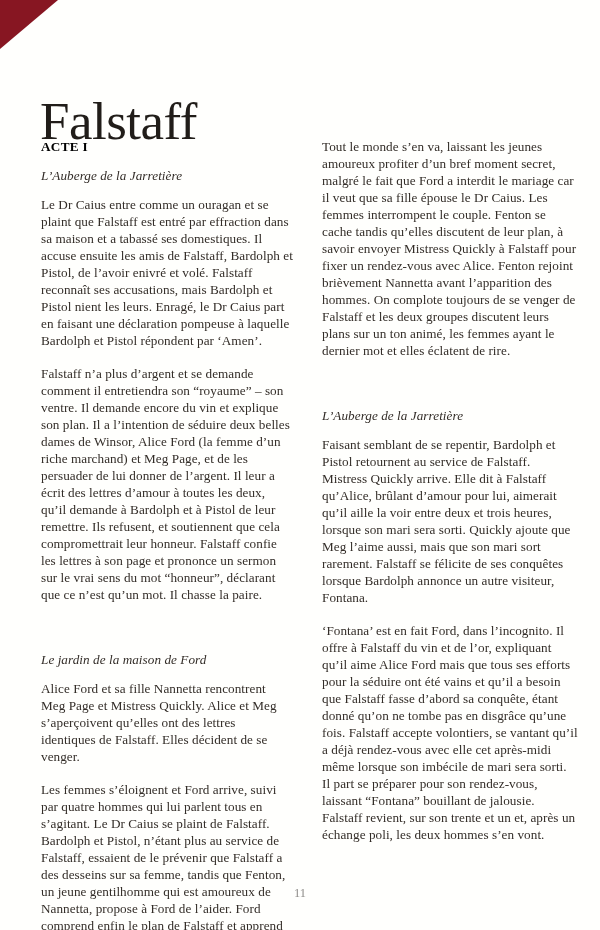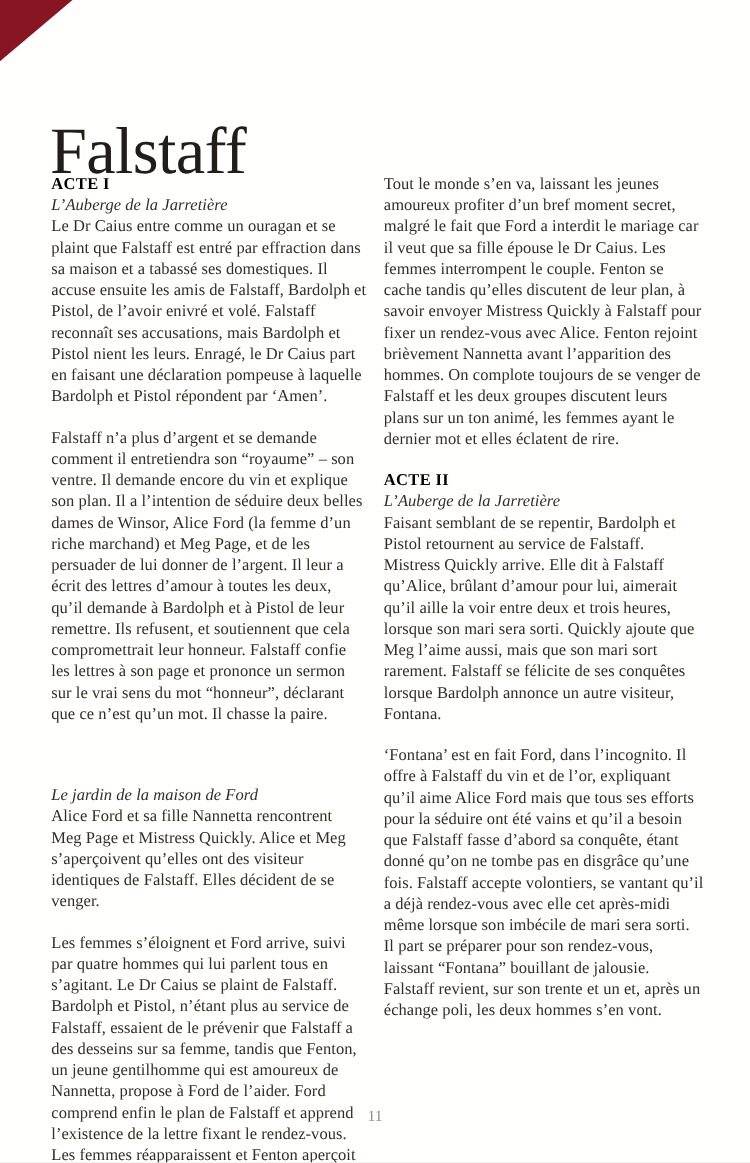--- a/index.html
+++ b/index.html
@@ -32,25 +32,25 @@
   }
   .col {
     position: absolute;
     top: 138px;
     font-size: 13.2px;
     line-height: 17px;
     text-align: left;
     letter-spacing: 0.05px;
   }
   .col-left  { left: 41px;  width: 252px; }
-  .col-right { left: 307px; width: 256px; }
+  .col-right { left: 322px; width: 256px; }
   .blk { margin: 0; }
   .para, .scene, .act { margin-top: 16px; }
   .blk:first-child { margin-top: 0; }
-  .act + .scene, .act + .para, .scene + .para { margin-top: 0; }
+  .act + .scene, .act + .para, .scene + .para { margin-top: 12px; }
   .act   { font-weight: 700; color: #000000; letter-spacing: 0.3px; }
   .scene { font-style: italic; margin-top: 48px; }
   .page-footer {
     position: absolute;
     left: 0; top: 886px;
     width: 100%;
     text-align: center;
     font-size: 12.5px;
     color: #8f8d8a;
   }
@@ -62,26 +62,25 @@
   <div class="corner-triangle"></div>
 
   <h1 class="page-title">Falstaff</h1>
 
   <div class="col col-left">
       <p class="blk act">ACTE I</p>
       <p class="blk scene">L’Auberge de la Jarretière</p>
       <p class="blk para">Le Dr Caius entre comme un ouragan et se plaint que Falstaff est entré par effraction dans sa maison et a tabassé ses domestiques. Il accuse ensuite les amis de Falstaff, Bardolph et Pistol, de l’avoir enivré et volé. Falstaff reconnaît ses accusations, mais Bardolph et Pistol nient les leurs. Enragé, le Dr Caius part en faisant une déclaration pompeuse à laquelle Bardolph et Pistol répondent par ‘Amen’.</p>
       <p class="blk para">Falstaff n’a plus d’argent et se demande comment il entretiendra son “royaume” – son ventre. Il demande encore du vin et explique son plan. Il a l’intention de séduire deux belles dames de Winsor, Alice Ford (la femme d’un riche marchand) et Meg Page, et de les persuader de lui donner de l’argent. Il leur a écrit des lettres d’amour à toutes les deux, qu’il demande à Bardolph et à Pistol de leur remettre. Ils refusent, et soutiennent que cela compromettrait leur honneur. Falstaff confie les lettres à son page et prononce un sermon sur le vrai sens du mot “honneur”, déclarant que ce n’est qu’un mot. Il chasse la paire.</p>
       <p class="blk scene">Le jardin de la maison de Ford</p>
-      <p class="blk para">Alice Ford et sa fille Nannetta rencontrent Meg Page et Mistress Quickly. Alice et Meg s’aperçoivent qu’elles ont des visiteur identiques de Falstaff. Elles décident de se venger.</p>
+      <p class="blk para">Alice Ford et sa fille Nannetta rencontrent Meg Page et Mistress Quickly. Alice et Meg s’aperçoivent qu’elles ont des lettres identiques de Falstaff. Elles décident de se venger.</p>
       <p class="blk para">Les femmes s’éloignent et Ford arrive, suivi par quatre hommes qui lui parlent tous en s’agitant. Le Dr Caius se plaint de Falstaff. Bardolph et Pistol, n’étant plus au service de Falstaff, essaient de le prévenir que Falstaff a des desseins sur sa femme, tandis que Fenton, un jeune gentilhomme qui est amoureux de Nannetta, propose à Ford de l’aider. Ford comprend enfin le plan de Falstaff et apprend l’existence de la lettre fixant le rendez-vous. Les femmes réapparaissent et Fenton aperçoit Nannetta.</p>
     </div>
 
   <div class="col col-right">
       <p class="blk para">Tout le monde s’en va, laissant les jeunes amoureux profiter d’un bref moment secret, malgré le fait que Ford a interdit le mariage car il veut que sa fille épouse le Dr Caius. Les femmes interrompent le couple. Fenton se cache tandis qu’elles discutent de leur plan, à savoir envoyer Mistress Quickly à Falstaff pour fixer un rendez-vous avec Alice. Fenton rejoint brièvement Nannetta avant l’apparition des hommes. On complote toujours de se venger de Falstaff et les deux groupes discutent leurs plans sur un ton animé, les femmes ayant le dernier mot et elles éclatent de rire.</p>
-      <p class="blk act">ACTE II</p>
       <p class="blk scene">L’Auberge de la Jarretière</p>
       <p class="blk para">Faisant semblant de se repentir, Bardolph et Pistol retournent au service de Falstaff. Mistress Quickly arrive. Elle dit à Falstaff qu’Alice, brûlant d’amour pour lui, aimerait qu’il aille la voir entre deux et trois heures, lorsque son mari sera sorti. Quickly ajoute que Meg l’aime aussi, mais que son mari sort rarement. Falstaff se félicite de ses conquêtes lorsque Bardolph annonce un autre visiteur, Fontana.</p>
       <p class="blk para">‘Fontana’ est en fait Ford, dans l’incognito. Il offre à Falstaff du vin et de l’or, expliquant qu’il aime Alice Ford mais que tous ses efforts pour la séduire ont été vains et qu’il a besoin que Falstaff fasse d’abord sa conquête, étant donné qu’on ne tombe pas en disgrâce qu’une fois. Falstaff accepte volontiers, se vantant qu’il a déjà rendez-vous avec elle cet après-midi même lorsque son imbécile de mari sera sorti. Il part se préparer pour son rendez-vous, laissant “Fontana” bouillant de jalousie. Falstaff revient, sur son trente et un et, après un échange poli, les deux hommes s’en vont.</p>
     </div>
 
   <div class="page-footer">11</div>
 </div>
 
 </body></html>

